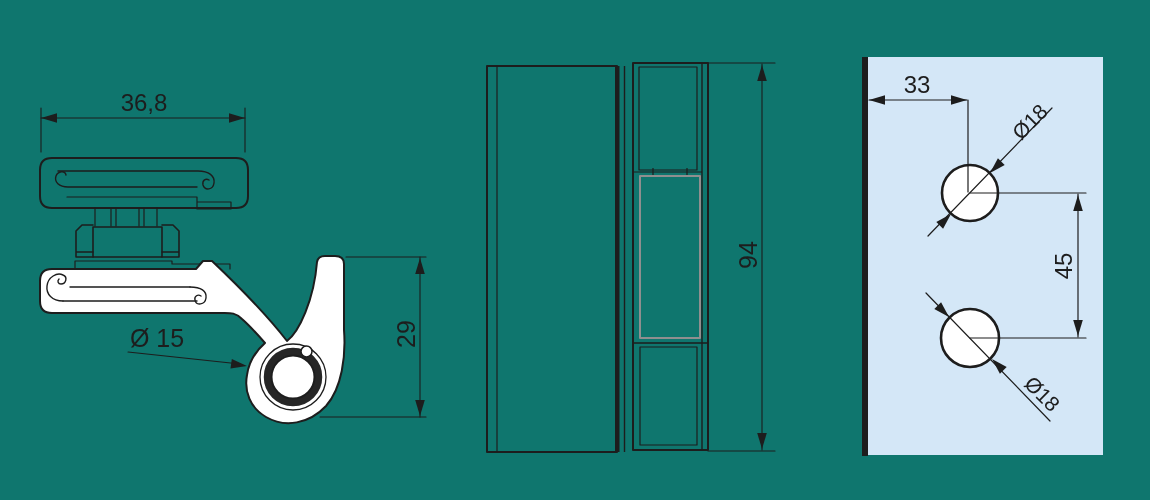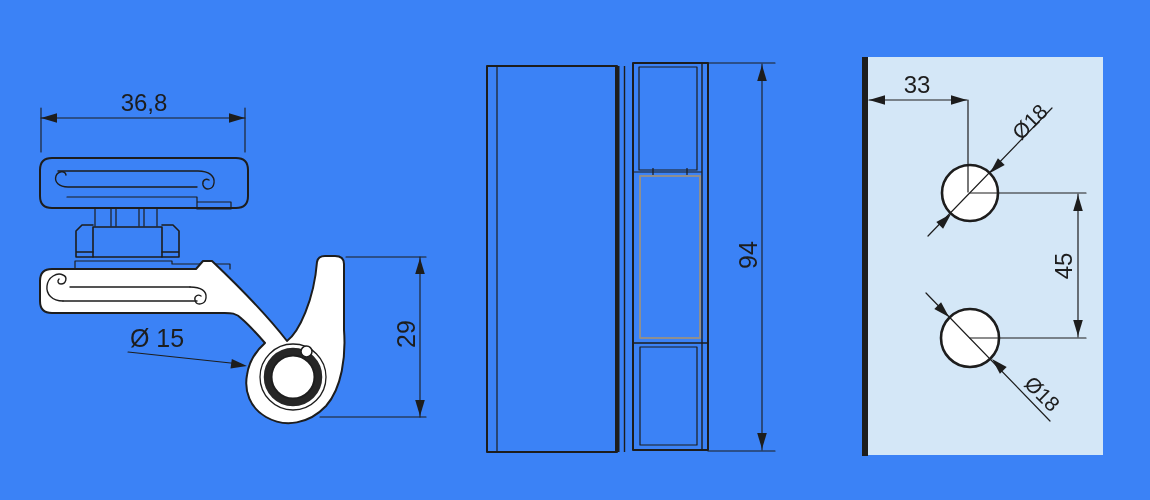--- a/index.html
+++ b/index.html
@@ -1,17 +1,17 @@
 <!DOCTYPE html>
 <html><head>
 <meta charset="utf-8">
 <style>
   html,body{margin:0;padding:0;background:#ffffff;}
   body{width:1150px;height:500px;overflow:hidden;}
-  #stage{position:relative;width:1150px;height:500px;background:#3b82f6;}
+  #stage{position:relative;width:1150px;height:500px;background:#0f766e;}
   svg{position:absolute;left:0;top:0;}
   svg text{
     font-family:"Liberation Sans","DejaVu Sans",sans-serif;
     fill:#1d1d1d;
   }
   .t24{font-size:24px;}
   .t26{font-size:25px;}
   .t21{font-size:21px;}
   .mid{text-anchor:middle;}
 </style>

